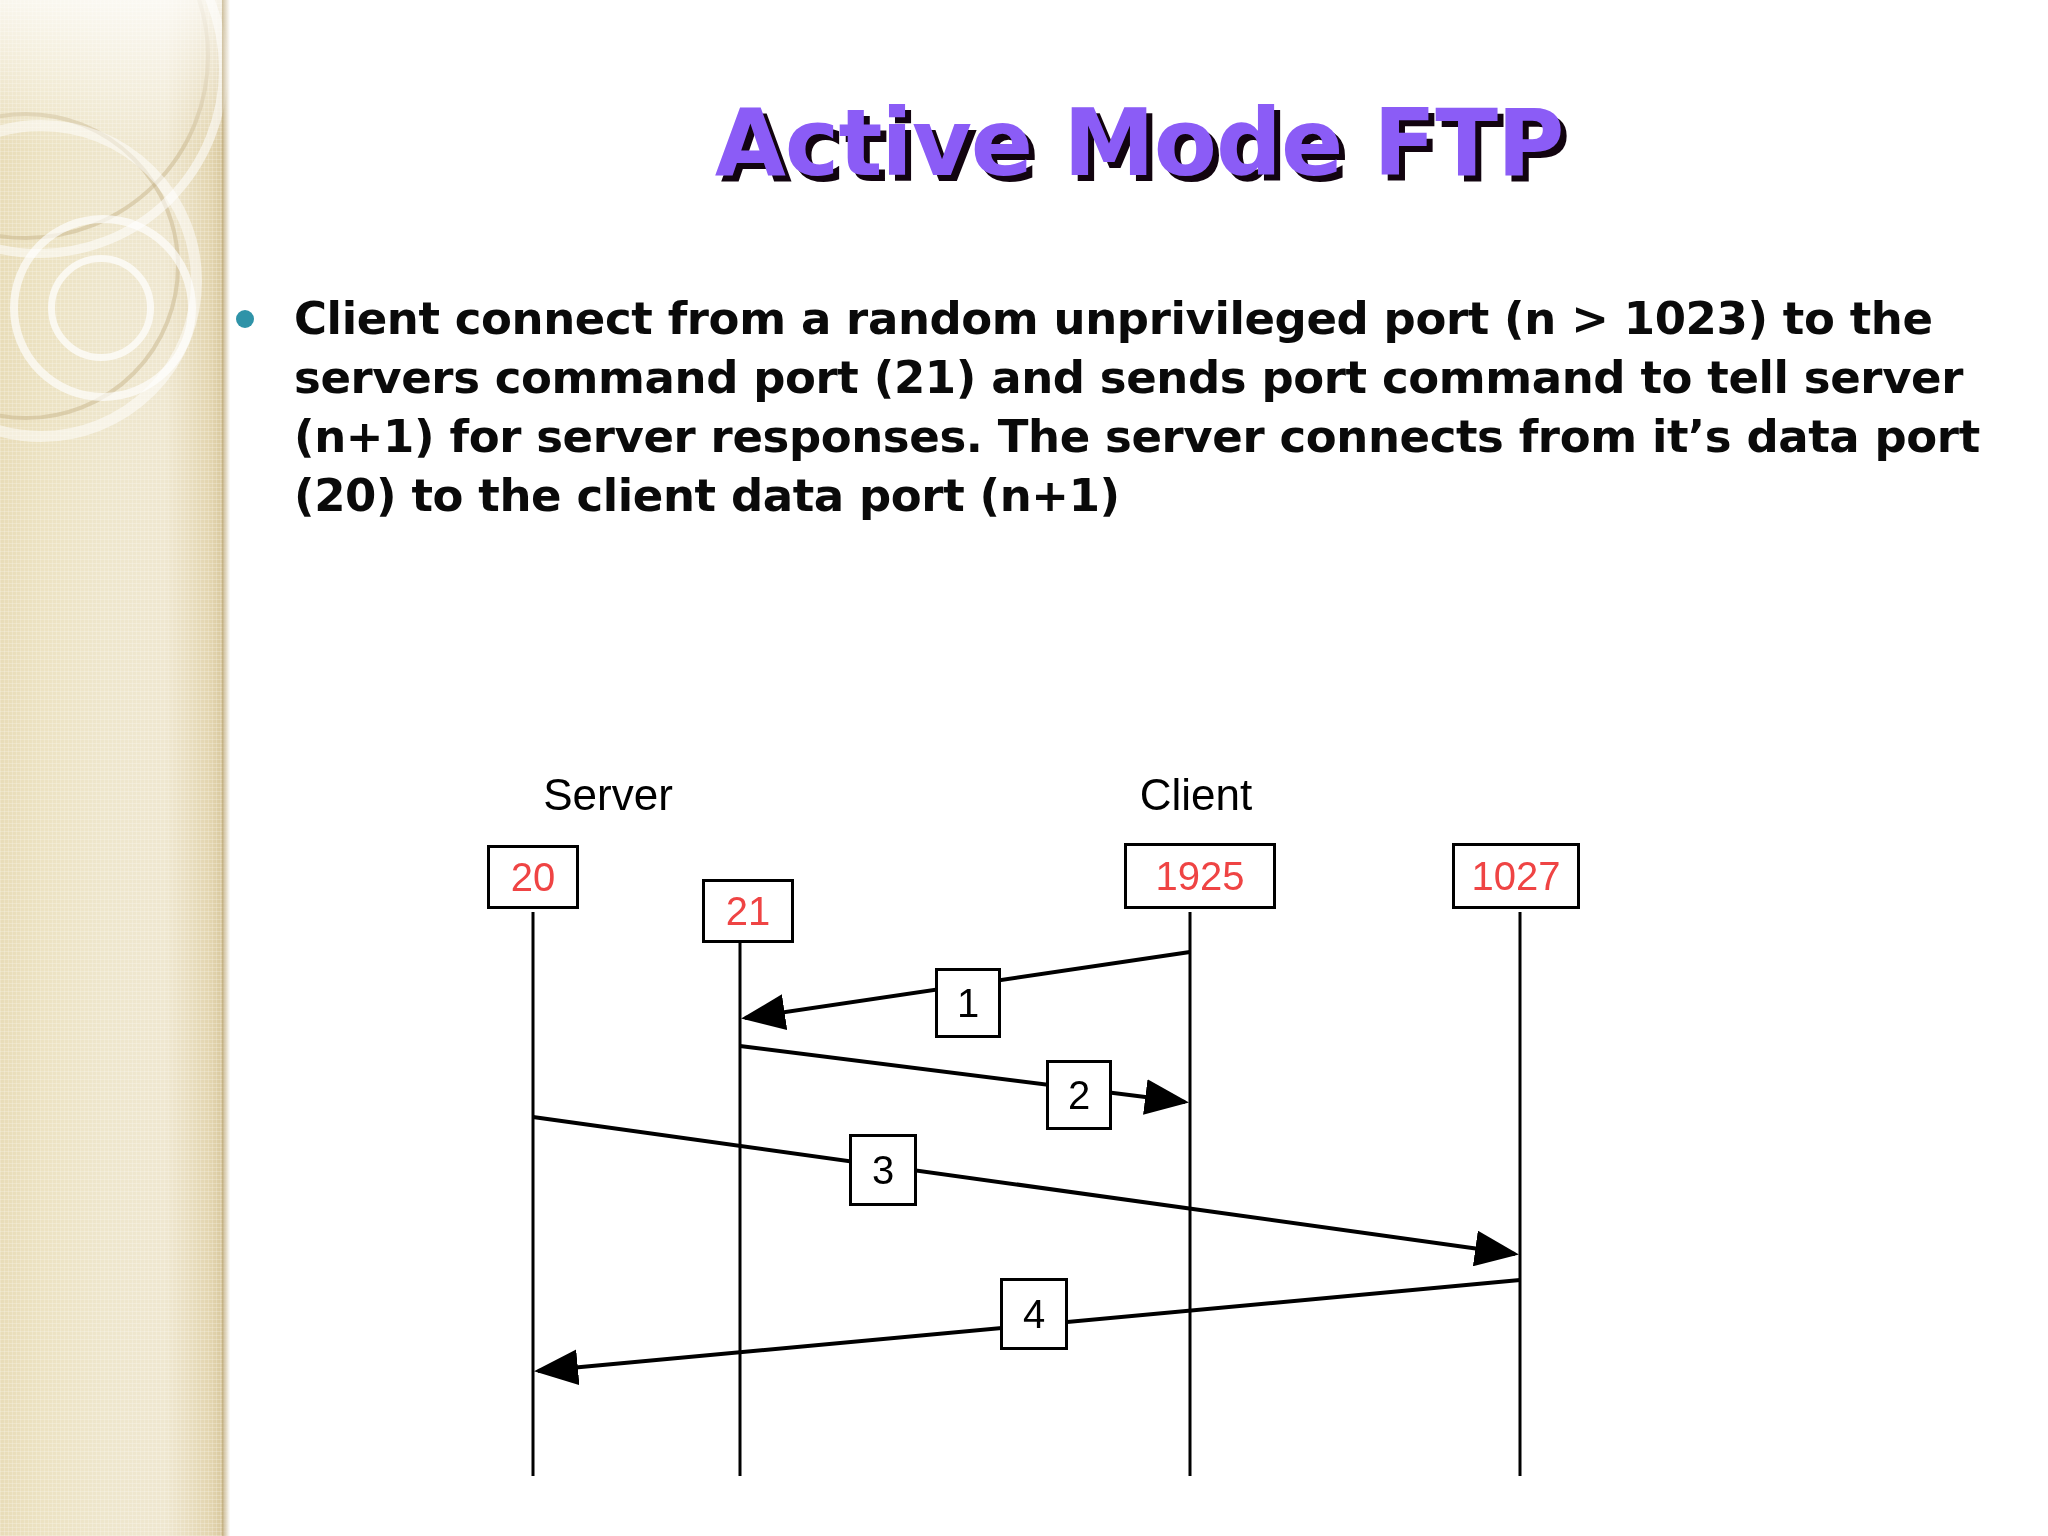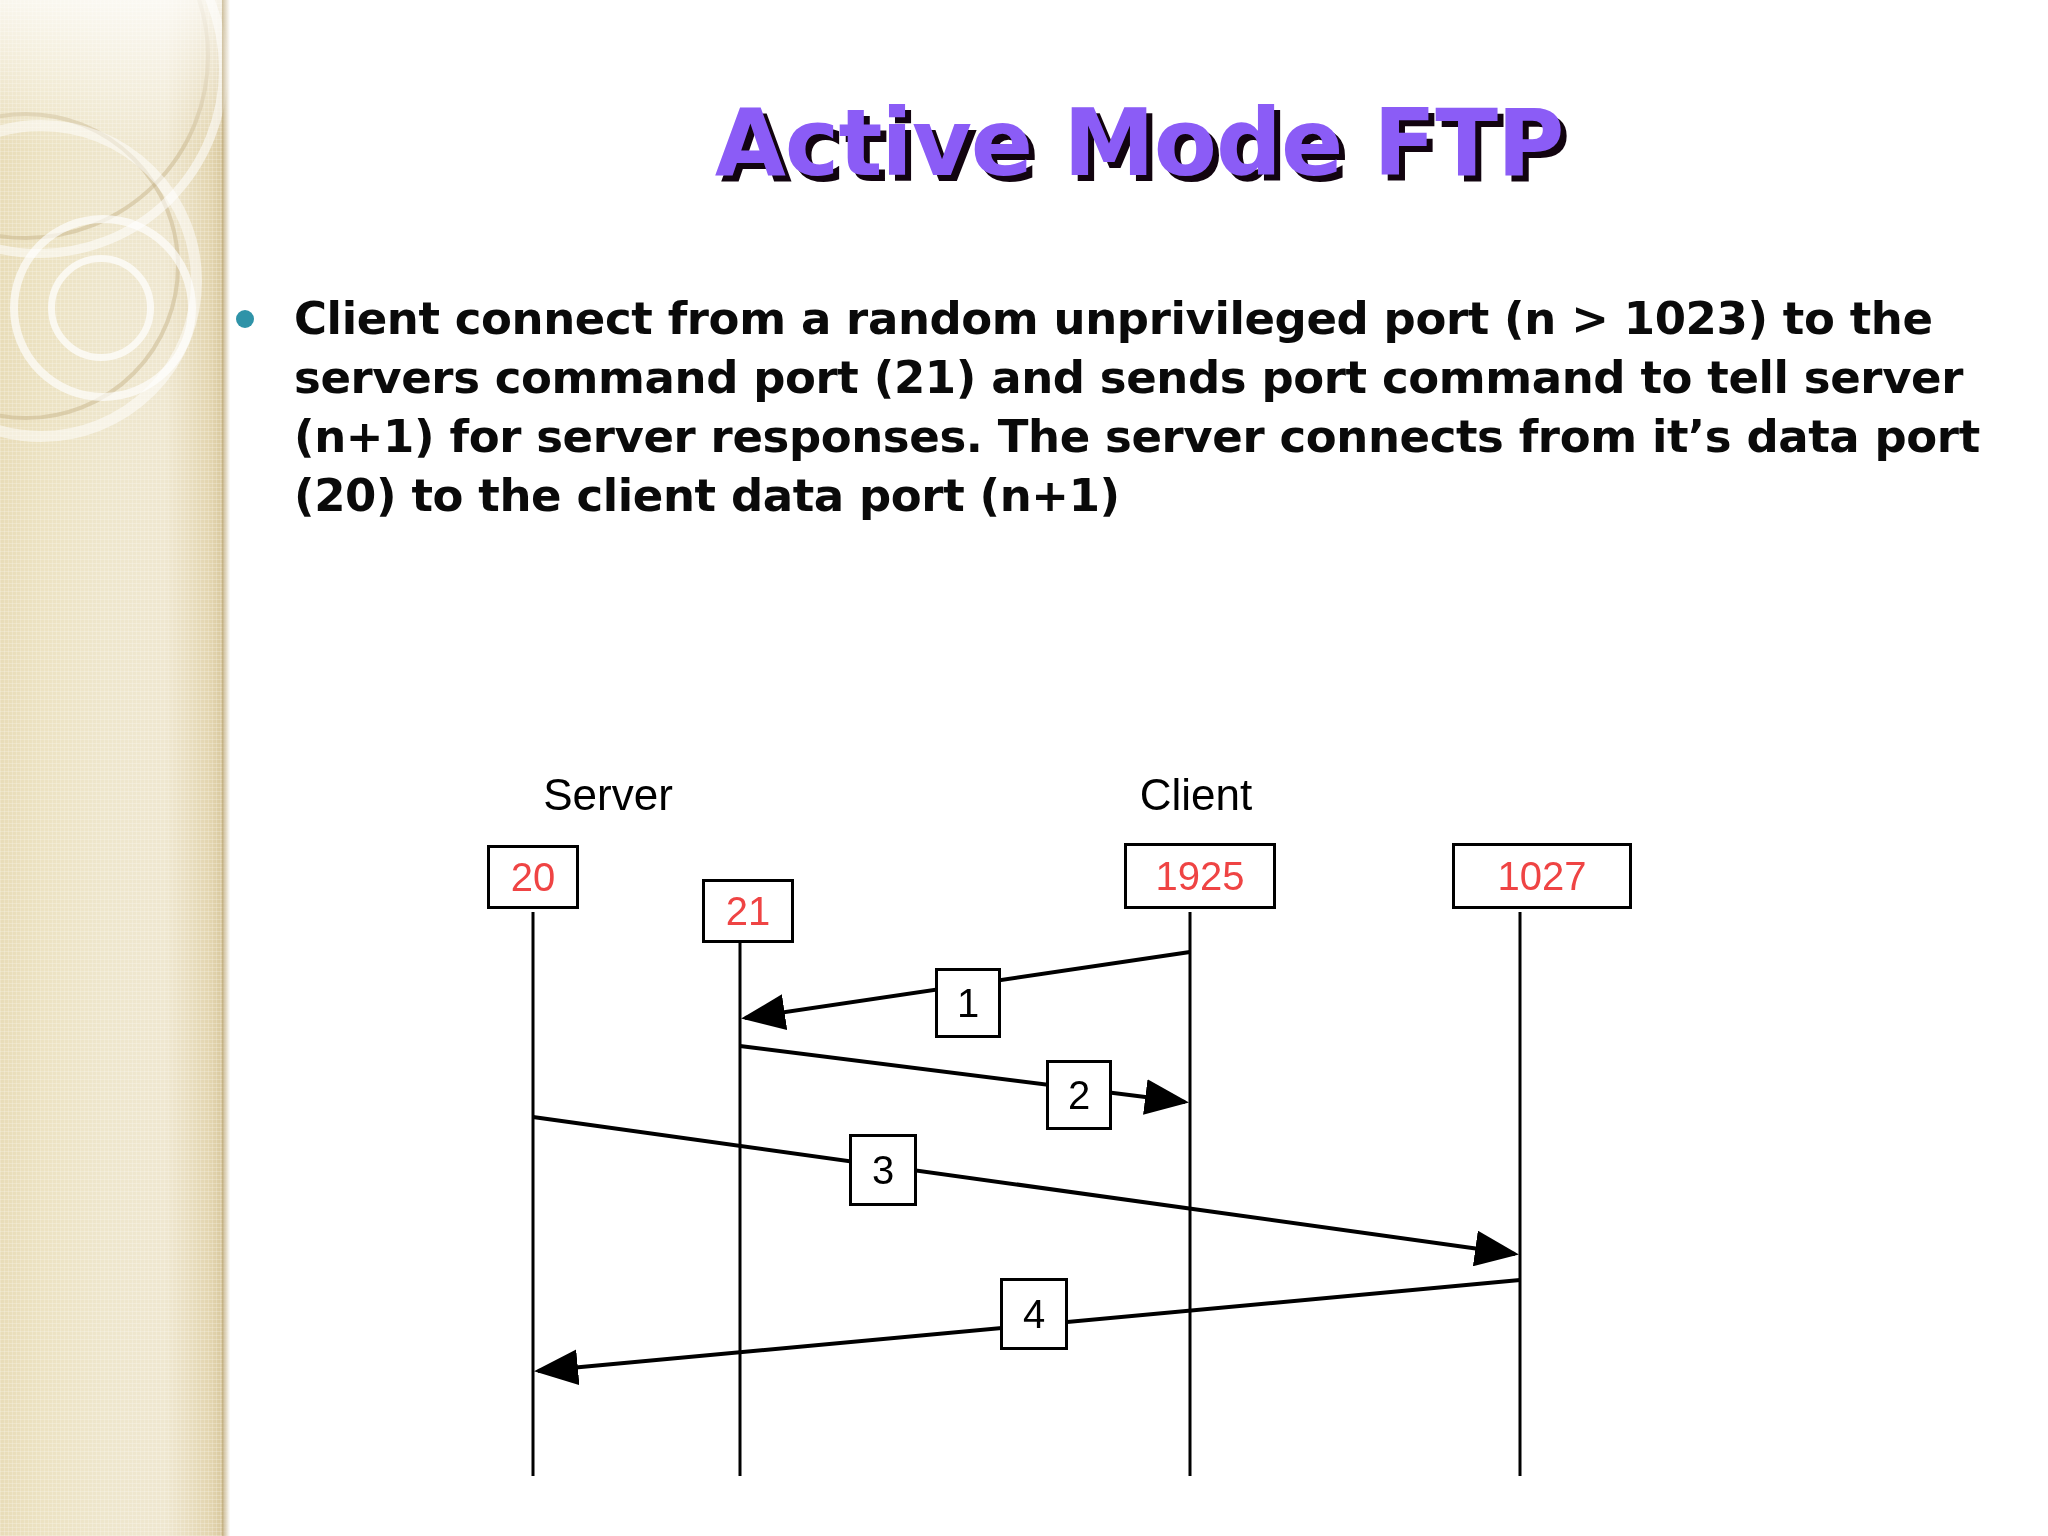--- a/index.html
+++ b/index.html
@@ -208,20 +208,20 @@
         </g>
     </svg>
   </div>
 
   <div class="node-label" id="actor-0" style="left: 608px; top: 770px; transform: translateX(-50%);">Server</div>
   <div class="node-label" id="actor-1" style="left: 1196px; top: 770px; transform: translateX(-50%);">Client</div>
 
   <div class="port-box" id="port-0" style="left: 487px; top: 845px; width: 92px; height: 64px;">20</div>
   <div class="port-box" id="port-1" style="left: 702px; top: 879px; width: 92px; height: 64px;">21</div>
   <div class="port-box" id="port-2" style="left: 1124px; top: 843px; width: 152px; height: 66px;">1925</div>
-  <div class="port-box" id="port-3" style="left: 1452px; top: 843px; width: 180px; height: 66px;">1027</div>
+  <div class="port-box" id="port-3" style="left: 1452px; top: 843px; width: 128px; height: 66px;">1027</div>
 
   <div class="msg-box" id="msg-0" style="left: 935px; top: 968px; width: 66px; height: 70px;">1</div>
   <div class="msg-box" id="msg-1" style="left: 1046px; top: 1060px; width: 66px; height: 70px;">2</div>
   <div class="msg-box" id="msg-2" style="left: 849px; top: 1134px; width: 68px; height: 72px;">3</div>
   <div class="msg-box" id="msg-3" style="left: 1000px; top: 1278px; width: 68px; height: 72px;">4</div>
 
 </div>
 
 </body></html>

